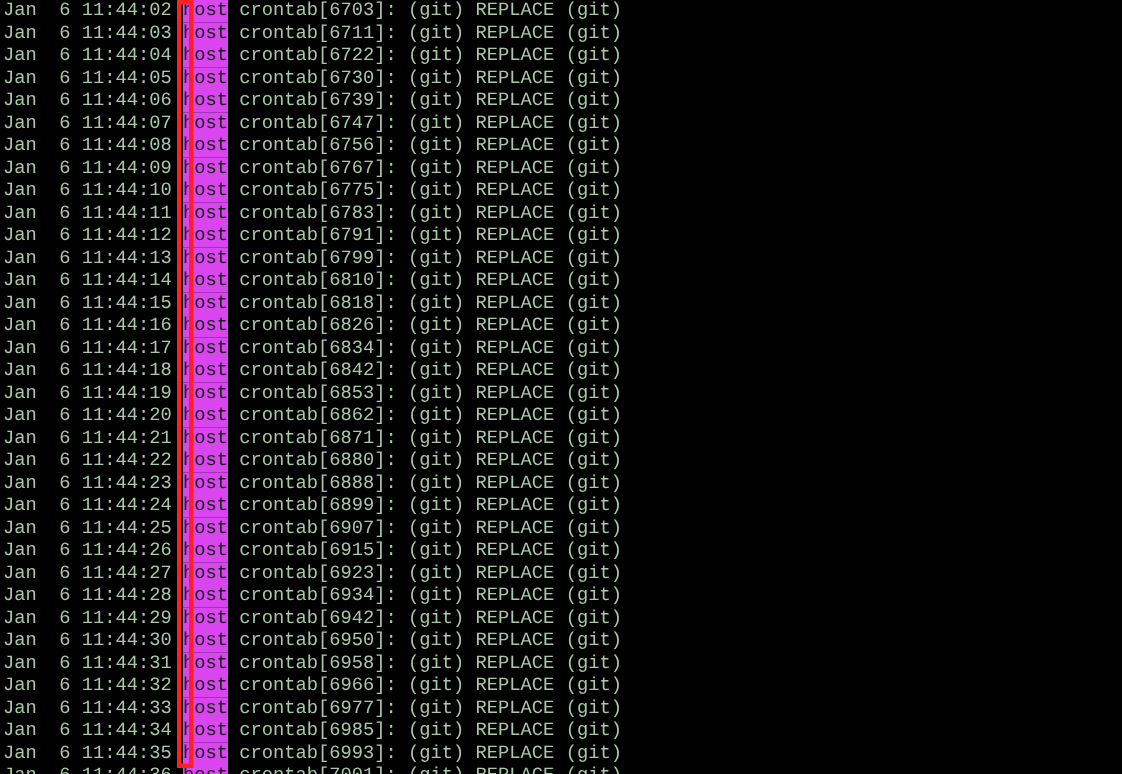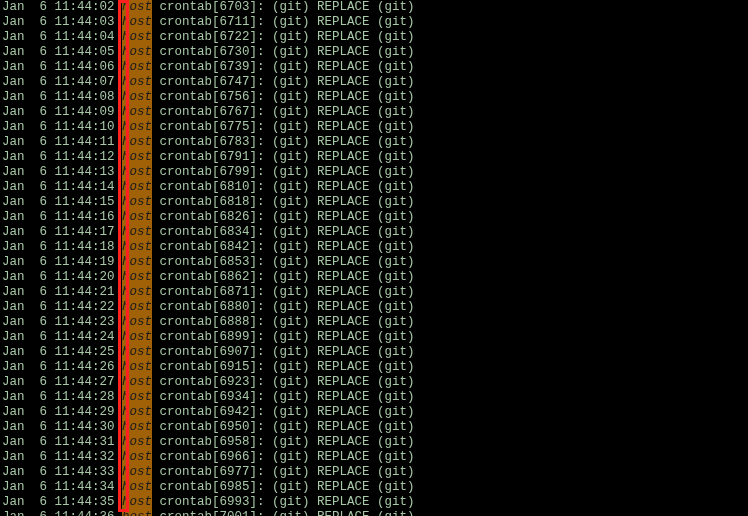--- a/index.html
+++ b/index.html
@@ -27,23 +27,22 @@
       height: 442px;
     }
     .line {
       height: 15px;
       display: flex;
     }
     .seg {
       white-space: pre;
     }
     .redacted {
-      background: #a16207;
+      background: #d946ef;
       color: #1a1a1a;
-      font-style: italic;
     }
     .highlight-box {
       position: absolute;
       border: 3px solid #ff2020;
       left: 118px;
       top: 0px;
       width: 11px;
       height: 512px;
       pointer-events: none;
       z-index: 10;

